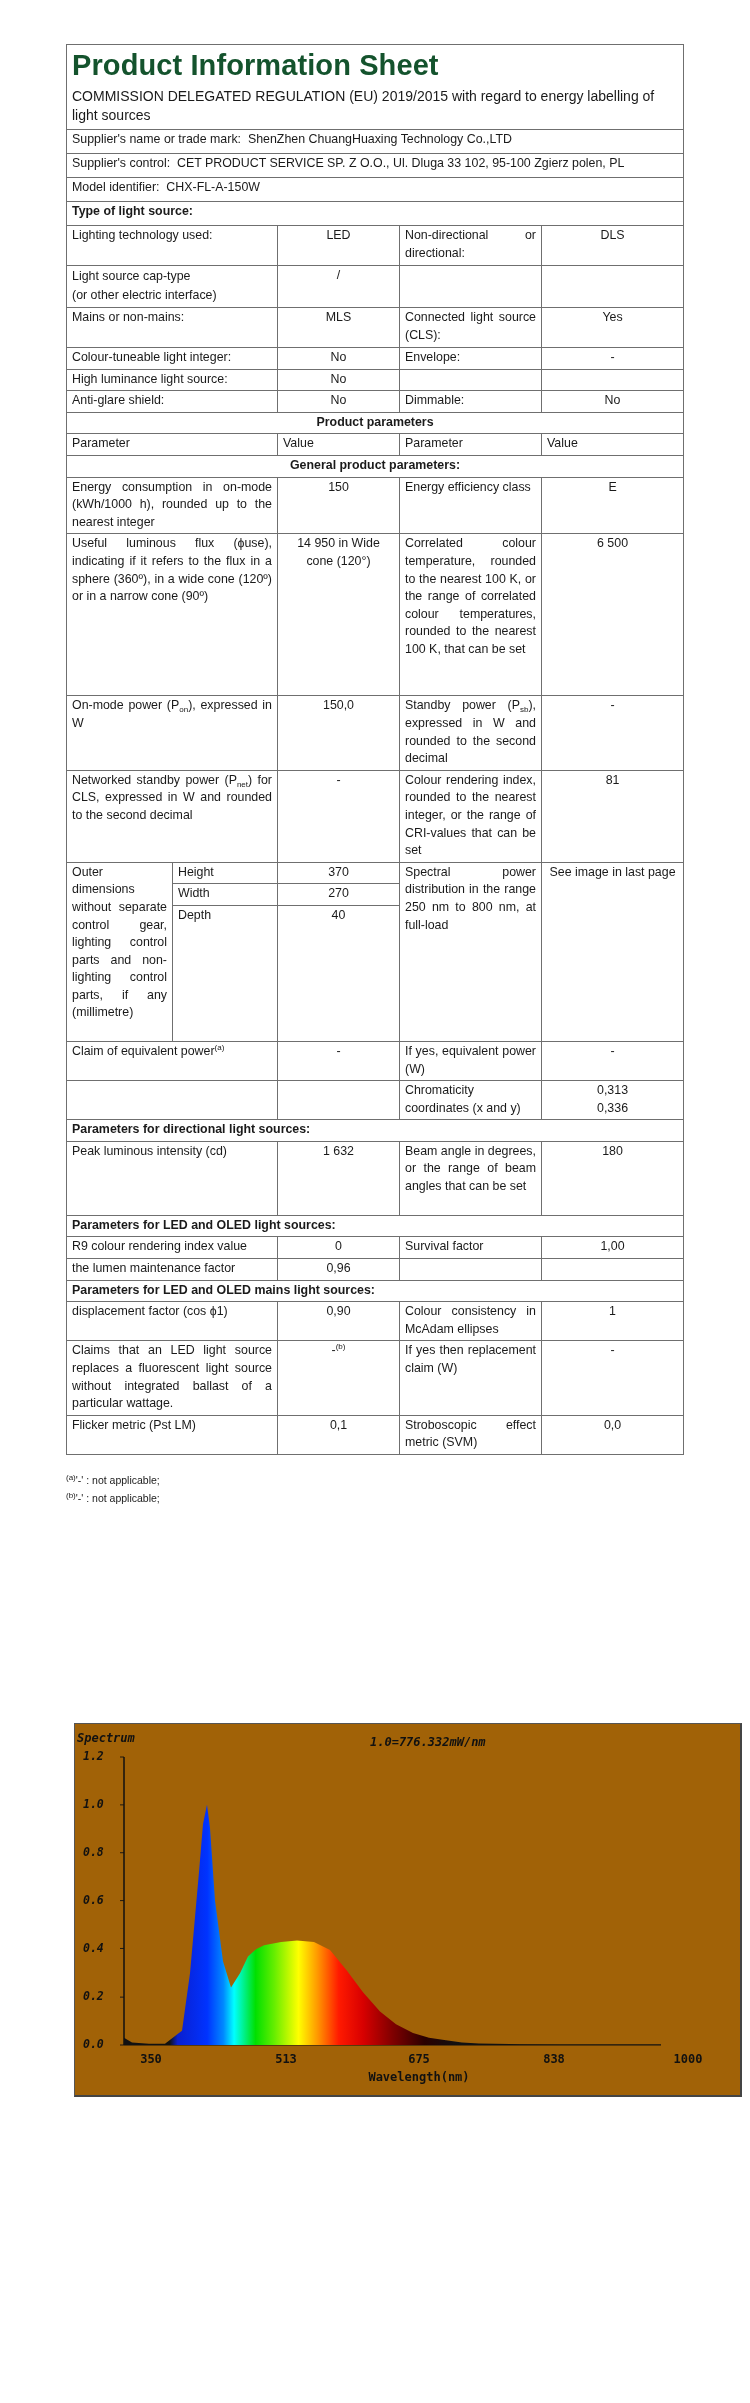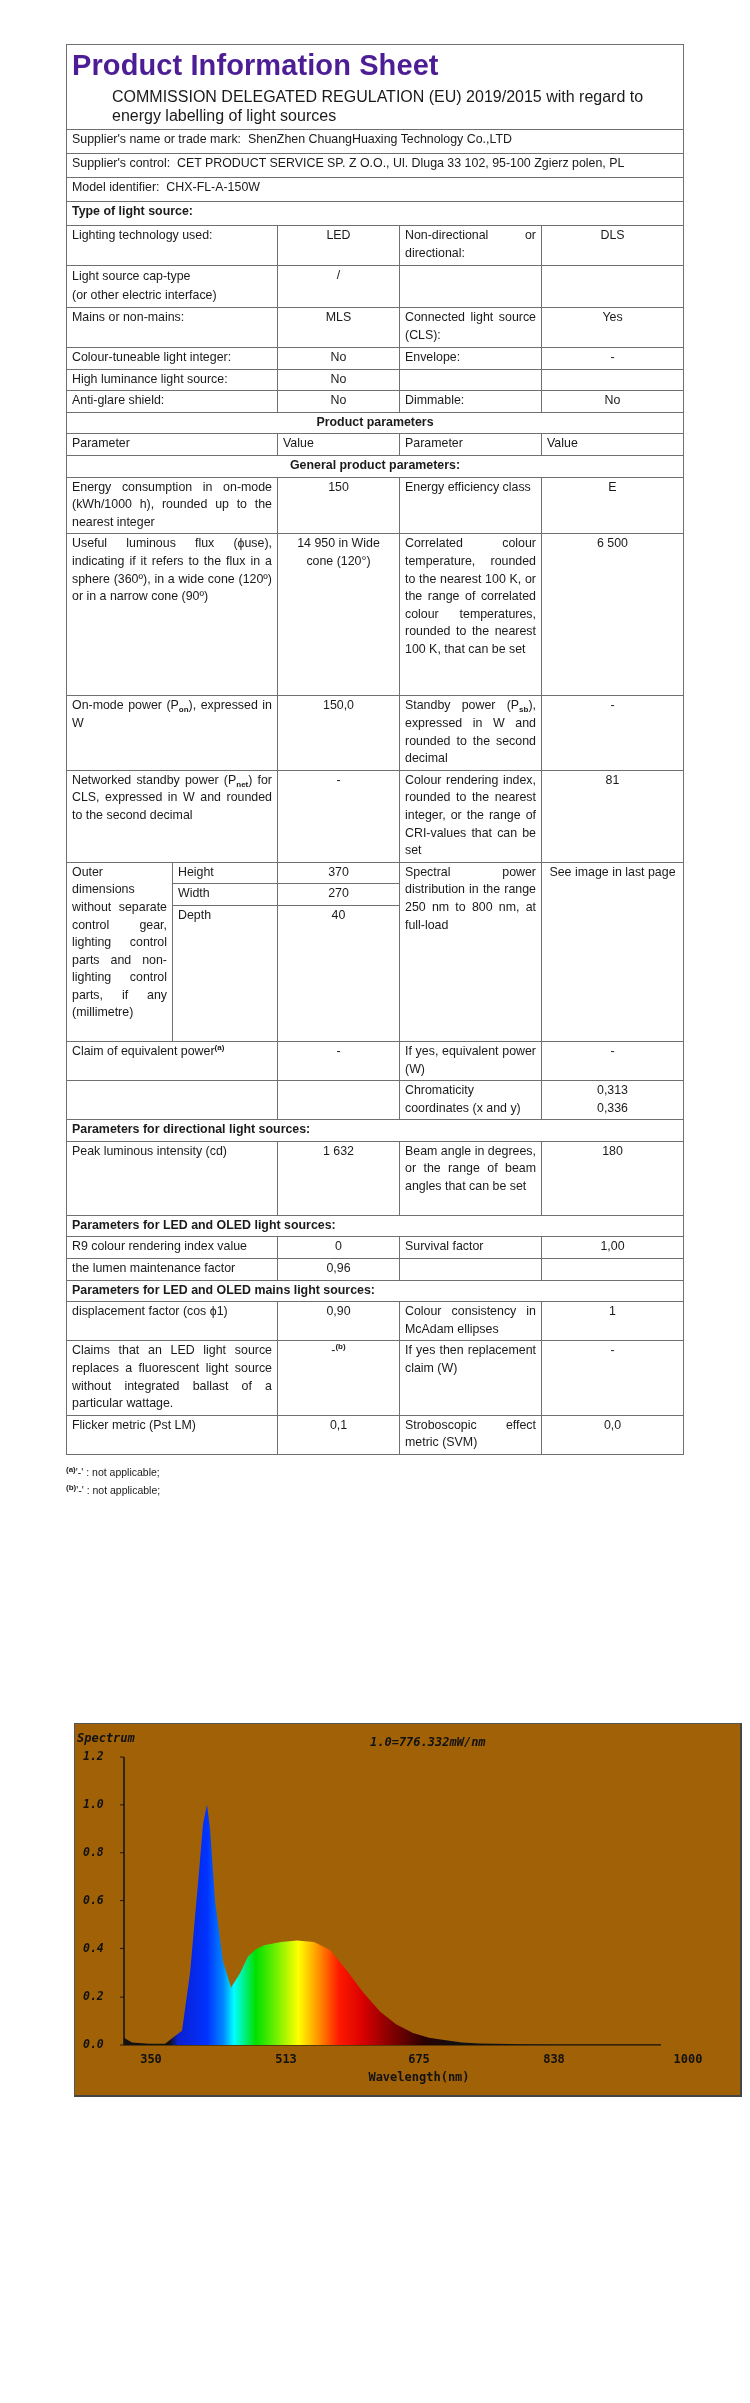--- a/index.html
+++ b/index.html
@@ -1,28 +1,28 @@
 <!DOCTYPE html>
 <html><head>
 <meta charset="utf-8">
 <style>
   html, body { margin: 0; padding: 0; background: #ffffff; }
   body { width: 750px; height: 2403px; position: relative; font-family: "Liberation Sans", sans-serif; color: #1a1a1a; }
   .sheet { position: absolute; left: 66px; top: 44px; width: 617px; }
   table.pis { width: 617px; border-collapse: collapse; table-layout: fixed; font-size: 12.4px; line-height: 17.6px; }
   table.pis td { border: 1px solid #6f6f6f; padding: 1px 5px 2px 5px; vertical-align: top; }
   .title-cell { padding: 2px 5px 4px 5px !important; }
-  .title { font-size: 29px; font-weight: bold; color: #4c1d95; line-height: 36px; letter-spacing: 0.1px; }
-  .subtitle { font-size: 16px; line-height: 19px; margin-top: 4px; margin-left: 40px; }
+  .title { font-size: 29px; font-weight: bold; color: #14532d; line-height: 36px; letter-spacing: 0.1px; }
+  .subtitle { font-size: 14px; line-height: 19px; margin-top: 4px; }
   .lbl { font-weight: normal; }
   .bold { font-weight: bold; }
   .center { text-align: center; }
   .justify { text-align: justify; }
-  sub, sup { font-size: 8px; line-height: 0; font-weight: bold; }
-  .footnotes { margin-top: 8px; font-size: 10.5px; line-height: 18px; color: #1a1a1a; }
+  sub, sup { font-size: 8px; line-height: 0; }
+  .footnotes { margin-top: 16px; font-size: 10.5px; line-height: 18px; color: #1a1a1a; }
   .footnotes sup { font-size: 8px; }
 
   .chart-frame { position: absolute; left: 74px; top: 1723px; width: 668px; height: 374px; border: 1px solid #555; border-right: 2px solid #444; border-bottom: 2px solid #444; box-sizing: border-box; background: #a16207; font-style: italic; }
   .chart-frame svg { position: absolute; left: 0; top: 0; }
   .mono { font-family: "DejaVu Sans Mono", monospace; font-weight: bold; }
 </style>
 </head>
 <body>
 
 <div class="sheet">

